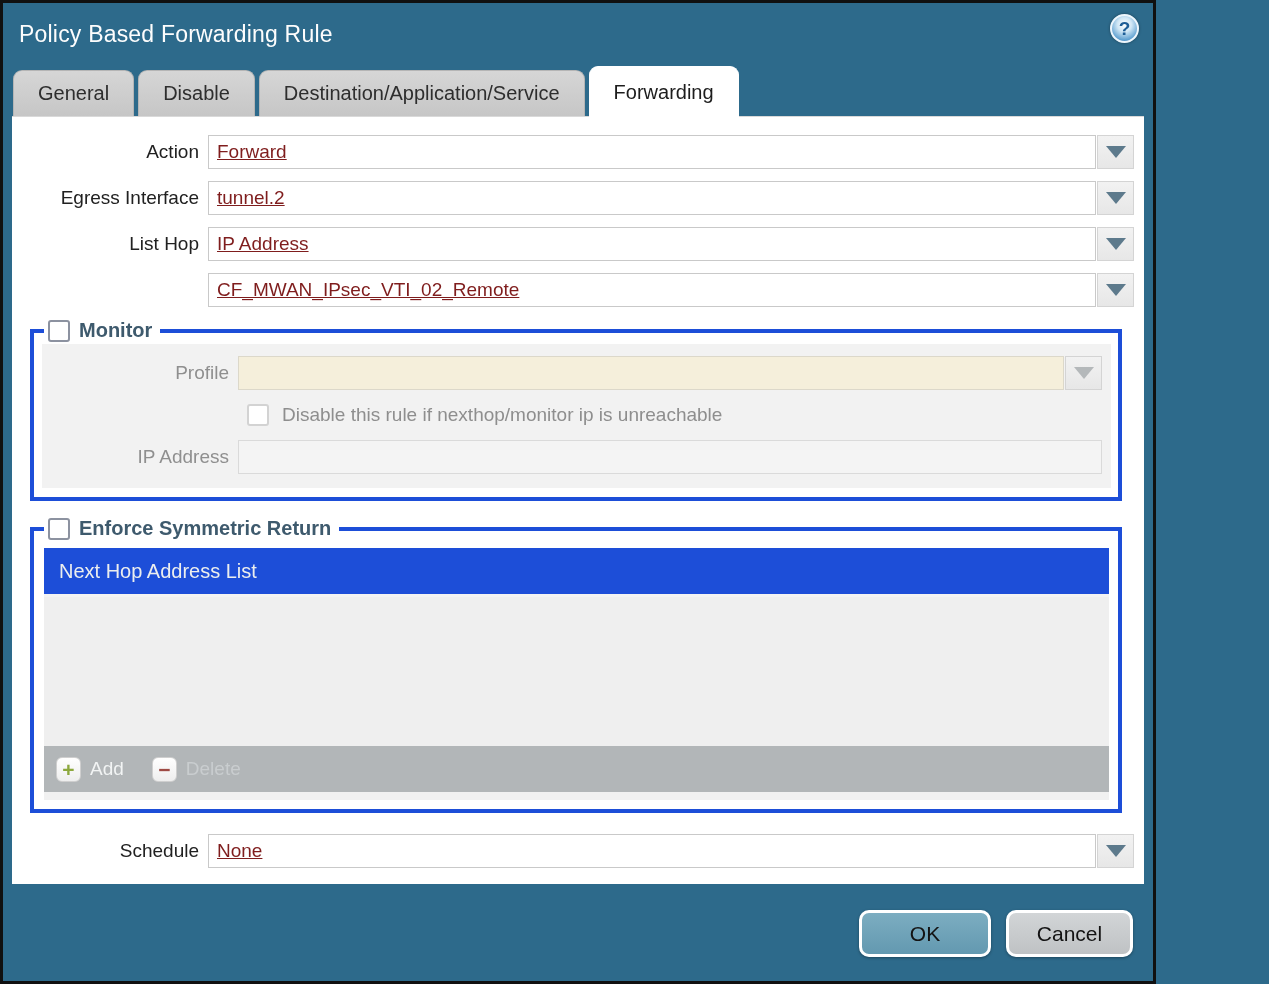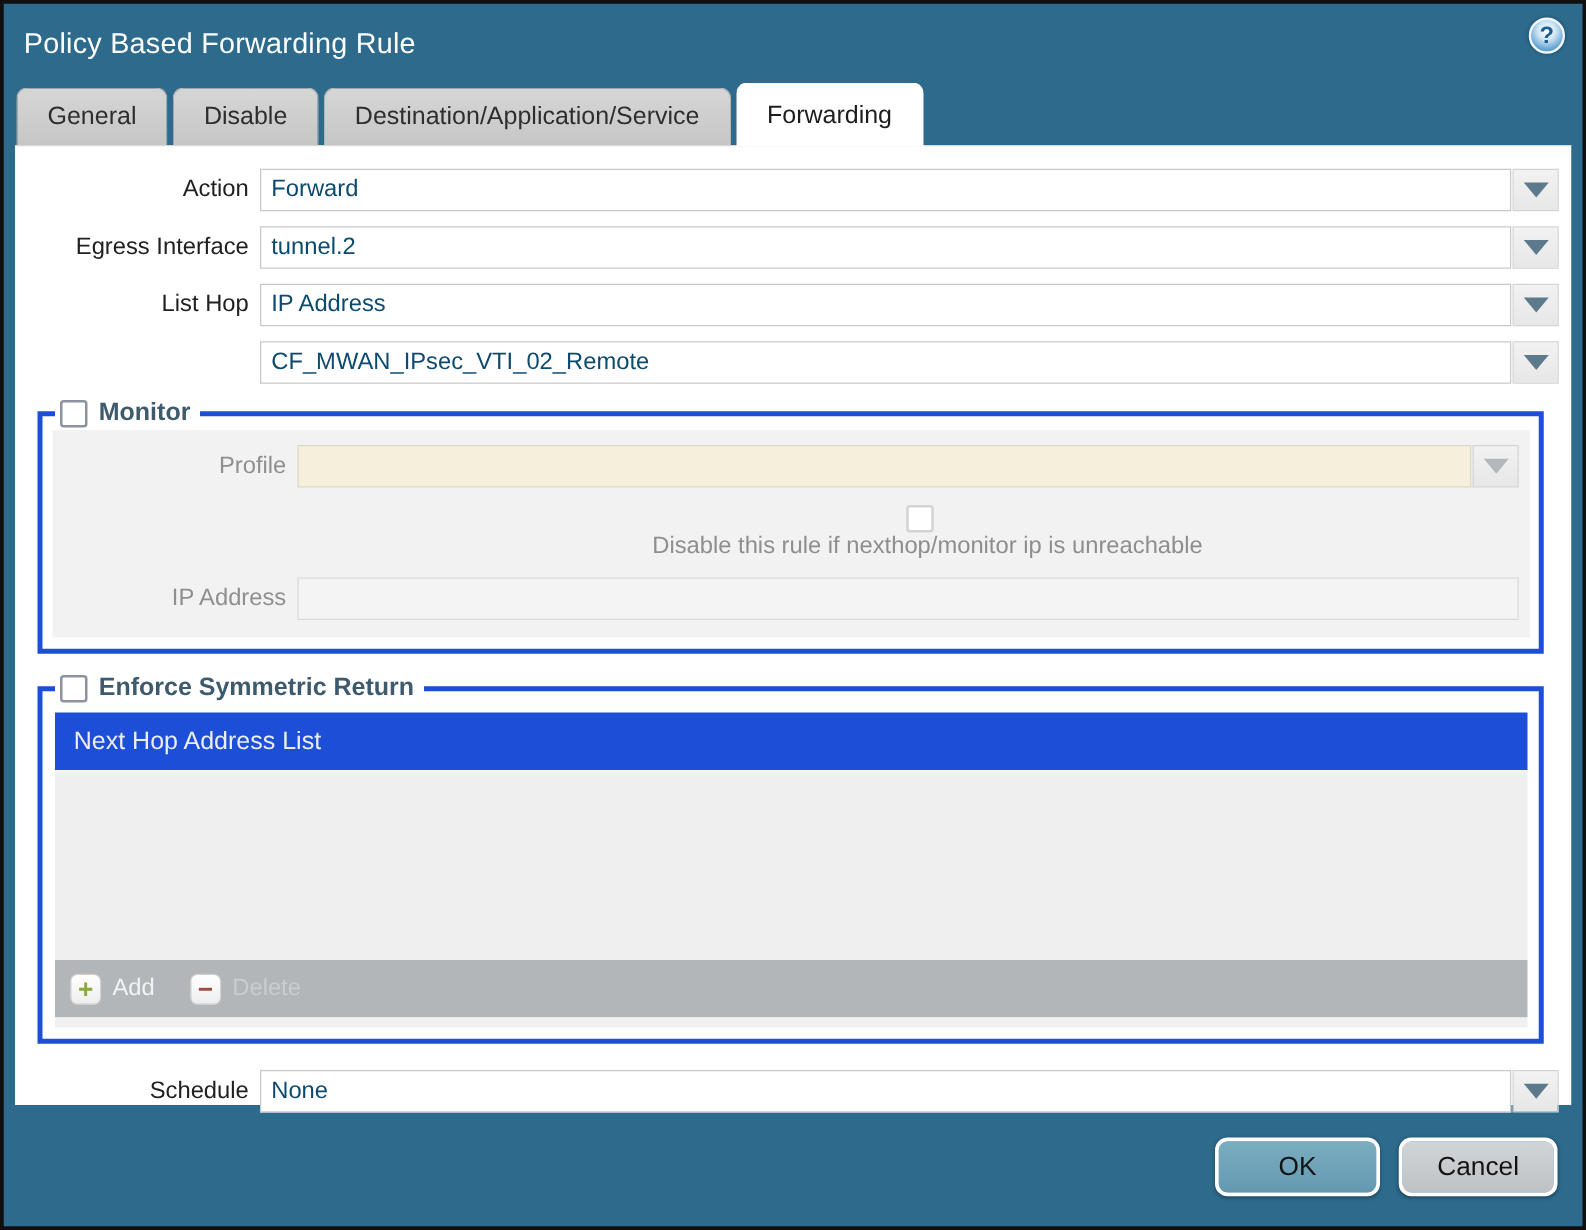--- a/index.html
+++ b/index.html
@@ -2,21 +2,21 @@
 <html><head>
 <meta charset="utf-8">
 <style>
   * { box-sizing: border-box; margin: 0; padding: 0; }
   html,body { width:1269px; height:984px; }
   body {
     font-family: "Liberation Sans", sans-serif;
     background:#2d6a8b;
   }
   .window {
-    width:1269px; height:984px;
+    width:1156px; height:984px;
     border:3px solid #101010;
     background:#2d6a8b;
     display:flex; flex-direction:column;
     position:relative;
   }
   
   .titlebar {
     height:62px; display:flex; align-items:center;
     padding:0 14px 0 16px; position:relative;
   }
@@ -57,22 +57,22 @@
     padding:18px 10px 0 0; position:relative; z-index:2;
   }
   .form-row { display:flex; align-items:center; margin-bottom:12px; padding-left:0; }
   .form-row .lbl {
     width:196px; text-align:right; font-size:19px; color:#212121;
     padding-right:9px; flex:none;
   }
   .field { display:flex; flex:1; }
   .tb {
     flex:1; height:34px; border:1px solid #c9c9c9; background:#fff;
-    font-family:"Liberation Sans",sans-serif; font-size:19px; color:#0c4a6e;
-    padding:0 8px; outline:none;
+    font-family:"Liberation Sans",sans-serif; font-size:19px; color:#7f1d1d;
+    padding:0 8px; outline:none;text-decoration:underline;
   }
   .dd-btn {
     width:37px; height:34px; margin-left:1px; flex:none;
     background:linear-gradient(#f2f2f2,#e7e7e7);
     border:1px solid #d4d4d4;
     display:flex; align-items:center; justify-content:center; cursor:pointer;
   }
   .dd-arrow {
     width:0; height:0;
     border-left:10px solid transparent; border-right:10px solid transparent;
@@ -92,21 +92,21 @@
     border:2px solid #8c92a0; border-radius:3px; cursor:pointer; flex:none;
   }
   .cb.disabled { border:2px solid #d3d3d3; cursor:default; }
   legend .legend-text {
     font-size:20px; font-weight:bold; color:#3e5a6d; margin-left:9px;
   }
   .panel { background:#f2f2f2; padding:12px 0 14px 0; margin-top:2px; }
   .panel .lbl { color:#8f8f8f; }
   .tb.beige { background:#f5efdb; border-color:#dcd8ca; }
   .tb.gray  { background:#f4f4f4; border-color:#dadada; }
-  .cb-row { display:flex; align-items:center; margin:14px 0 14px 205px;flex-direction:column; }
+  .cb-row { display:flex; margin:14px 0 14px 205px; }
   .cb-row .cb-label { font-size:19px; color:#8e8e8e; margin-left:13px; }
   .panel .field { padding-right:9px; }
   
   .nh-table { margin:8px 2px 0 2px; }
   .nh-header {
     height:46px; background:#1d4ed8; display:flex; align-items:center;
     padding-left:15px; font-size:20px; color:#eceeee;
   }
   .nh-body { height:152px; background:#efefef; border-top:3px solid #f3f3f3; }
   .nh-footer {

